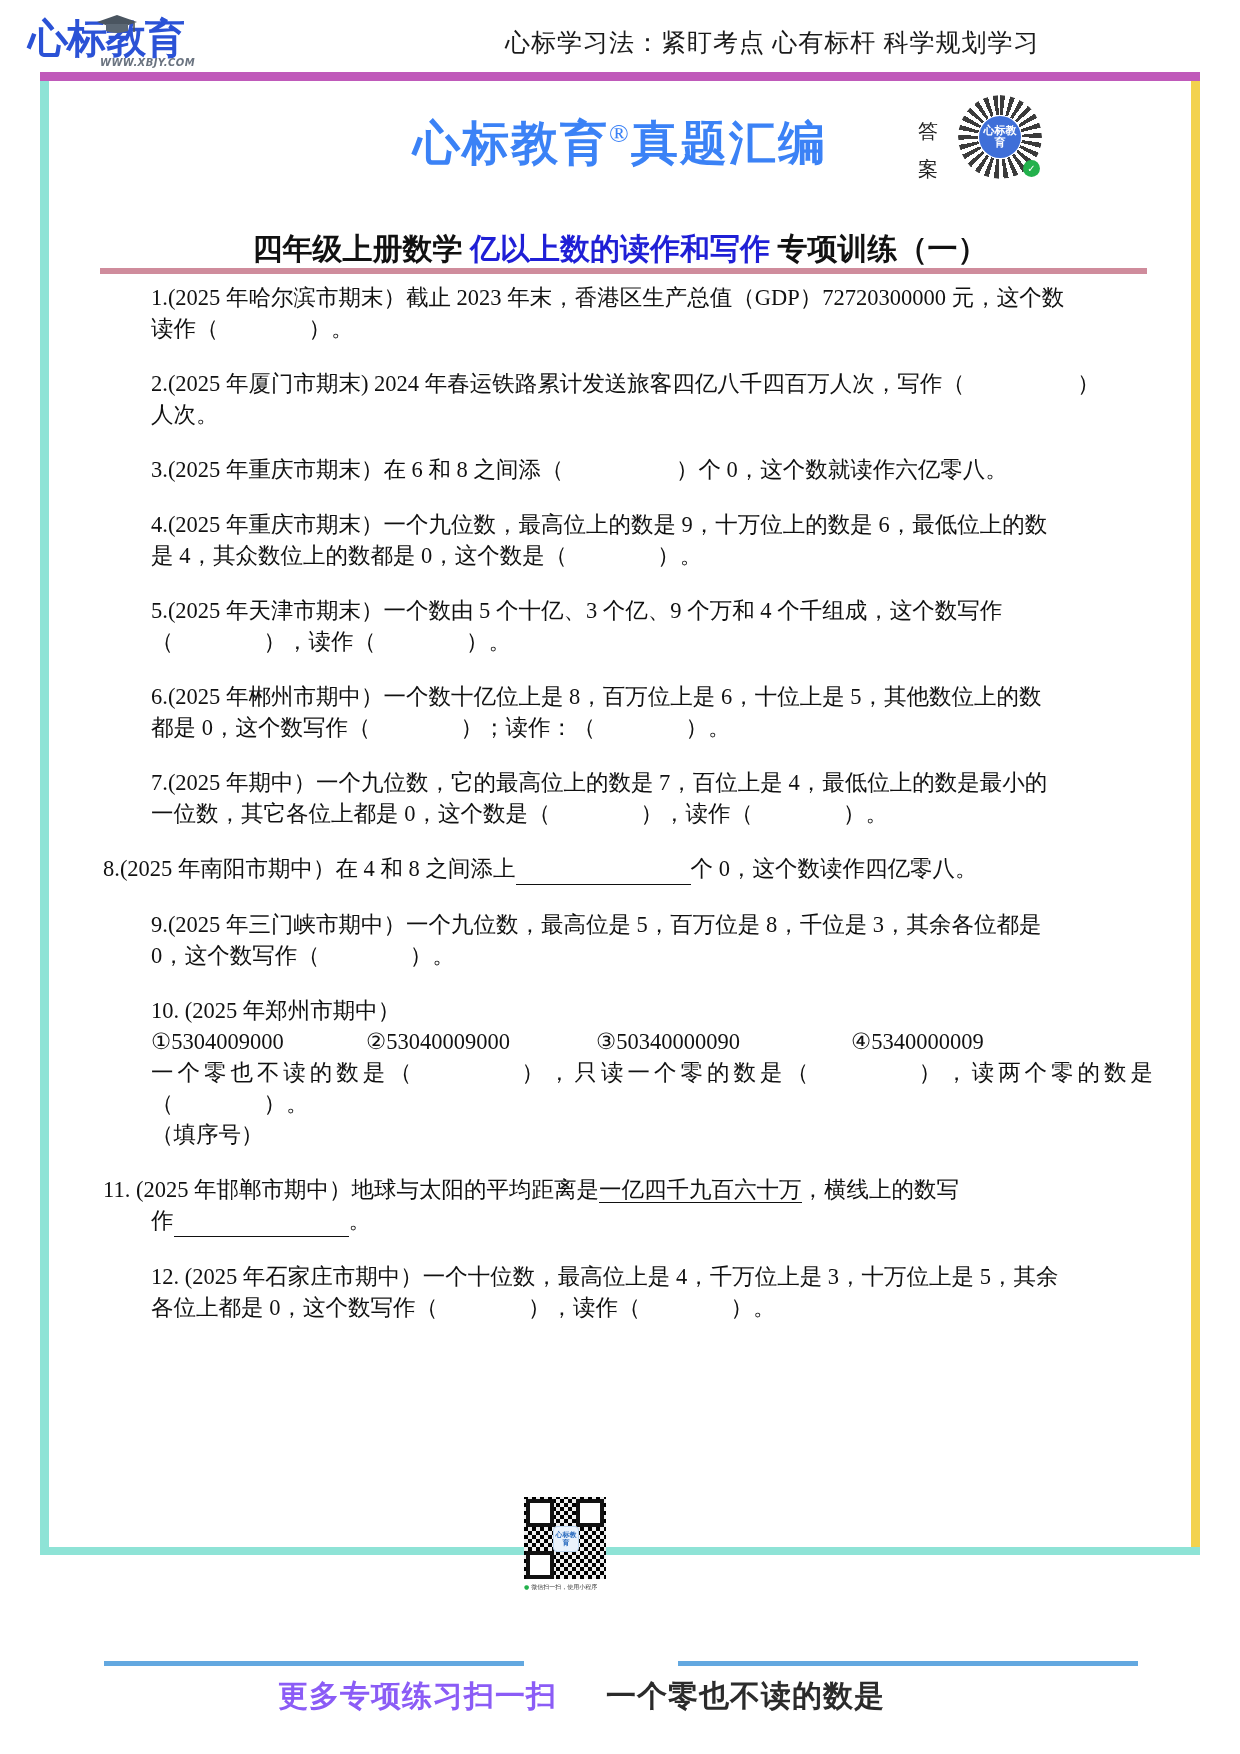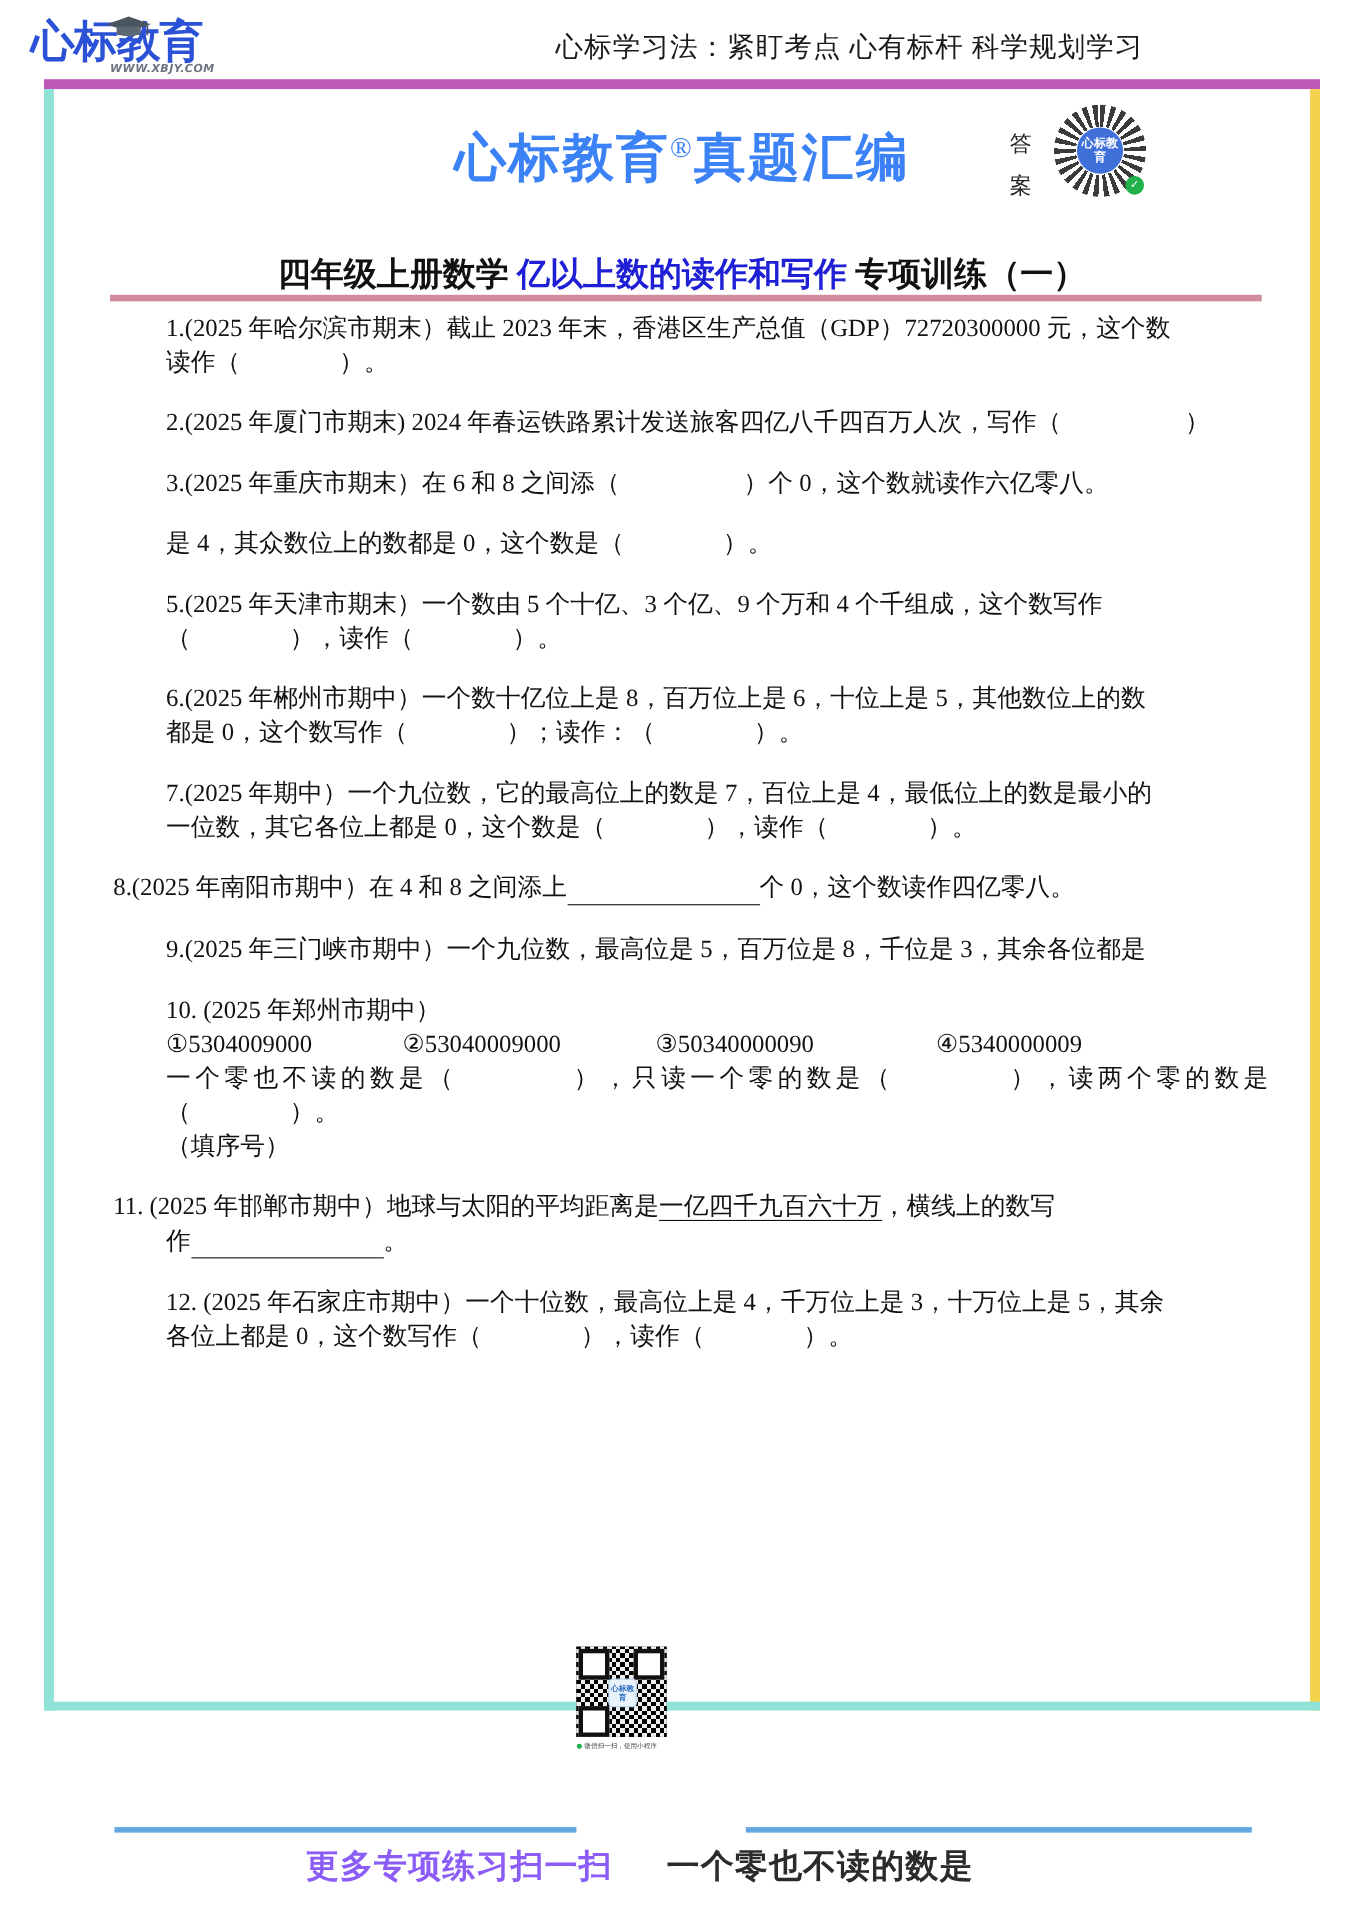--- a/index.html
+++ b/index.html
@@ -212,27 +212,29 @@
 
 <div class="qbody">
 
   <div class="q">
     <span class="ln">1.(2025 年哈尔滨市期末）截止 2023 年末，香港区生产总值（GDP）72720300000 元，这个数</span>
     <span class="ln">读作（　　　　）。</span>
   </div>
 
   <div class="q">
     <span class="ln">2.(2025 年厦门市期末) 2024 年春运铁路累计发送旅客四亿八千四百万人次，写作（　　　　　）</span>
+    <span class="ln">人次。</span>
   </div>
 
   <div class="q">
     <span class="ln">3.(2025 年重庆市期末）在 6 和 8 之间添（　　　　　）个 0，这个数就读作六亿零八。</span>
   </div>
 
   <div class="q">
+    <span class="ln">4.(2025 年重庆市期末）一个九位数，最高位上的数是 9，十万位上的数是 6，最低位上的数</span>
     <span class="ln">是 4，其众数位上的数都是 0，这个数是（　　　　）。</span>
   </div>
 
   <div class="q">
     <span class="ln">5.(2025 年天津市期末）一个数由 5 个十亿、3 个亿、9 个万和 4 个千组成，这个数写作</span>
     <span class="ln">（　　　　），读作（　　　　）。</span>
   </div>
 
   <div class="q">
     <span class="ln">6.(2025 年郴州市期中）一个数十亿位上是 8，百万位上是 6，十位上是 5，其他数位上的数</span>
@@ -243,20 +245,21 @@
     <span class="ln">7.(2025 年期中）一个九位数，它的最高位上的数是 7，百位上是 4，最低位上的数是最小的</span>
     <span class="ln">一位数，其它各位上都是 0，这个数是（　　　　），读作（　　　　）。</span>
   </div>
 
   <div class="q">
     <span>8.(2025 年南阳市期中）在 4 和 8 之间添上</span><span class="blank-u" style="width:175px">&nbsp;</span><span>个 0，这个数读作四亿零八。</span>
   </div>
 
   <div class="q">
     <span class="ln">9.(2025 年三门峡市期中）一个九位数，最高位是 5，百万位是 8，千位是 3，其余各位都是</span>
+    <span class="ln">0，这个数写作（　　　　）。</span>
   </div>
 
   <div class="q">
     <span class="ln">10. (2025 年郑州市期中）</span>
     <span class="ln"><span style="display:inline-block;width:215px">①5304009000</span><span style="display:inline-block;width:230px">②53040009000</span><span style="display:inline-block;width:255px">③50340000090</span><span style="display:inline-block">④5340000009</span></span>
     <span class="ln">一个零也不读的数是（　　　　），只读一个零的数是（　　　　），读两个零的数是（　　　　）。</span>
     <span class="ln">（填序号）</span>
   </div>
 
   <div class="q">

